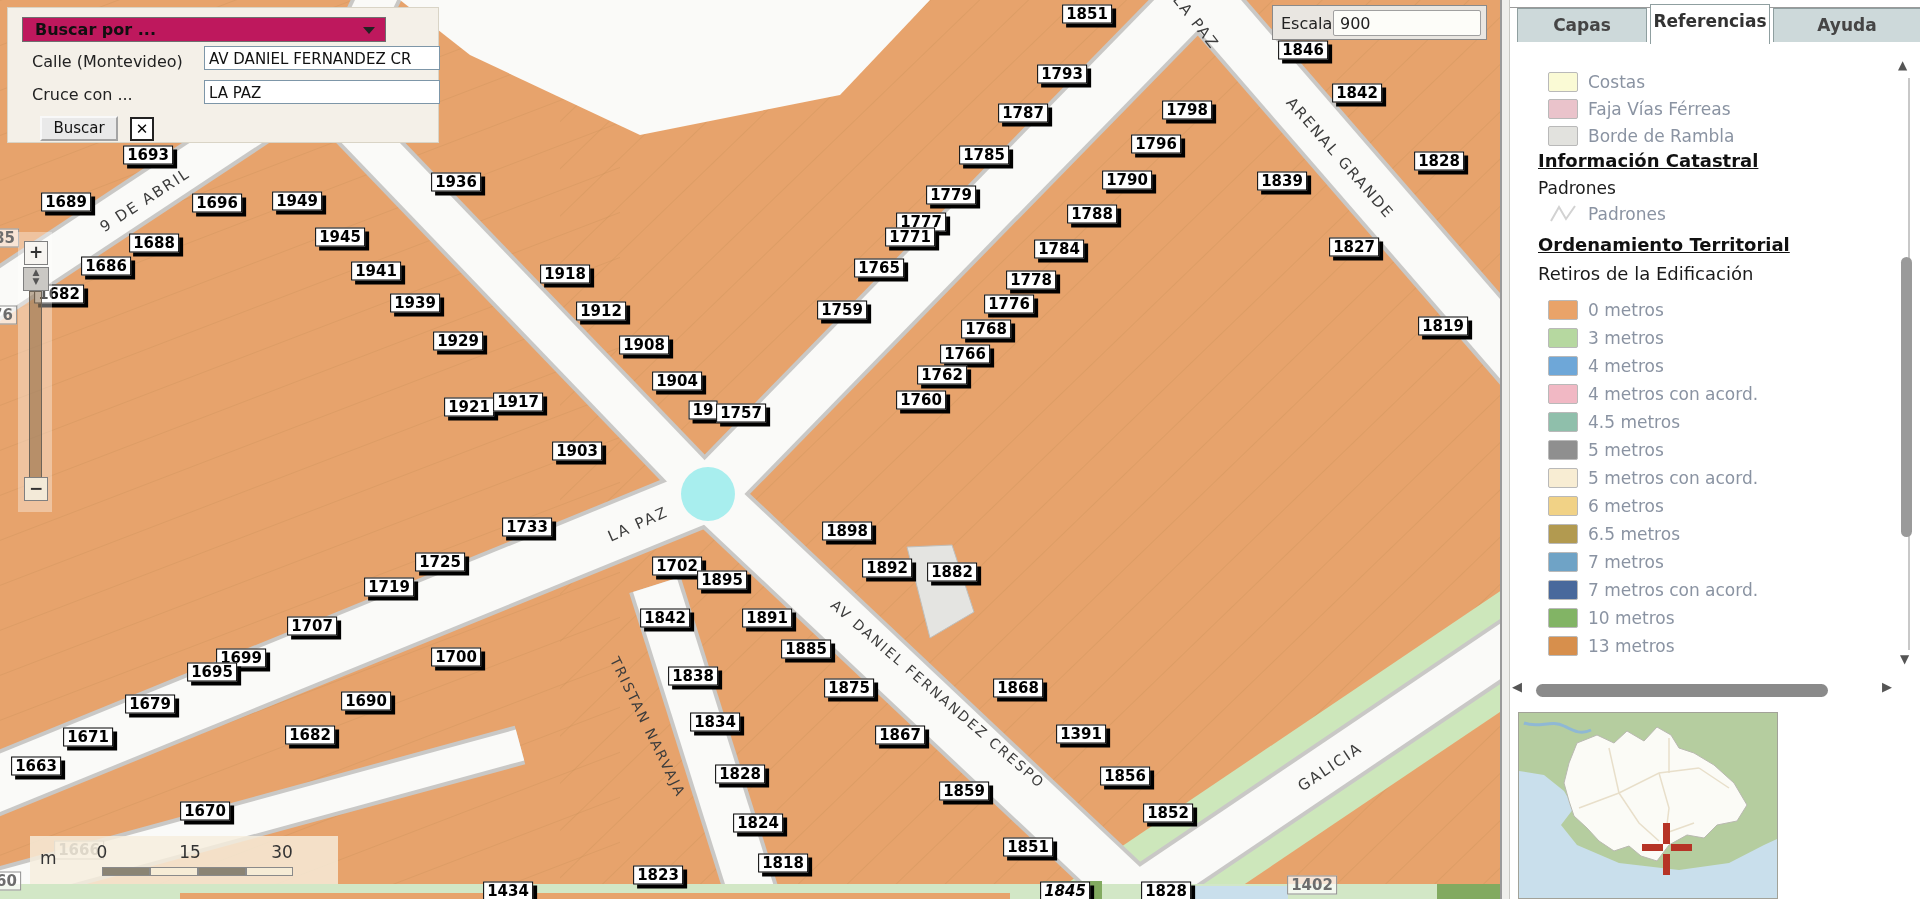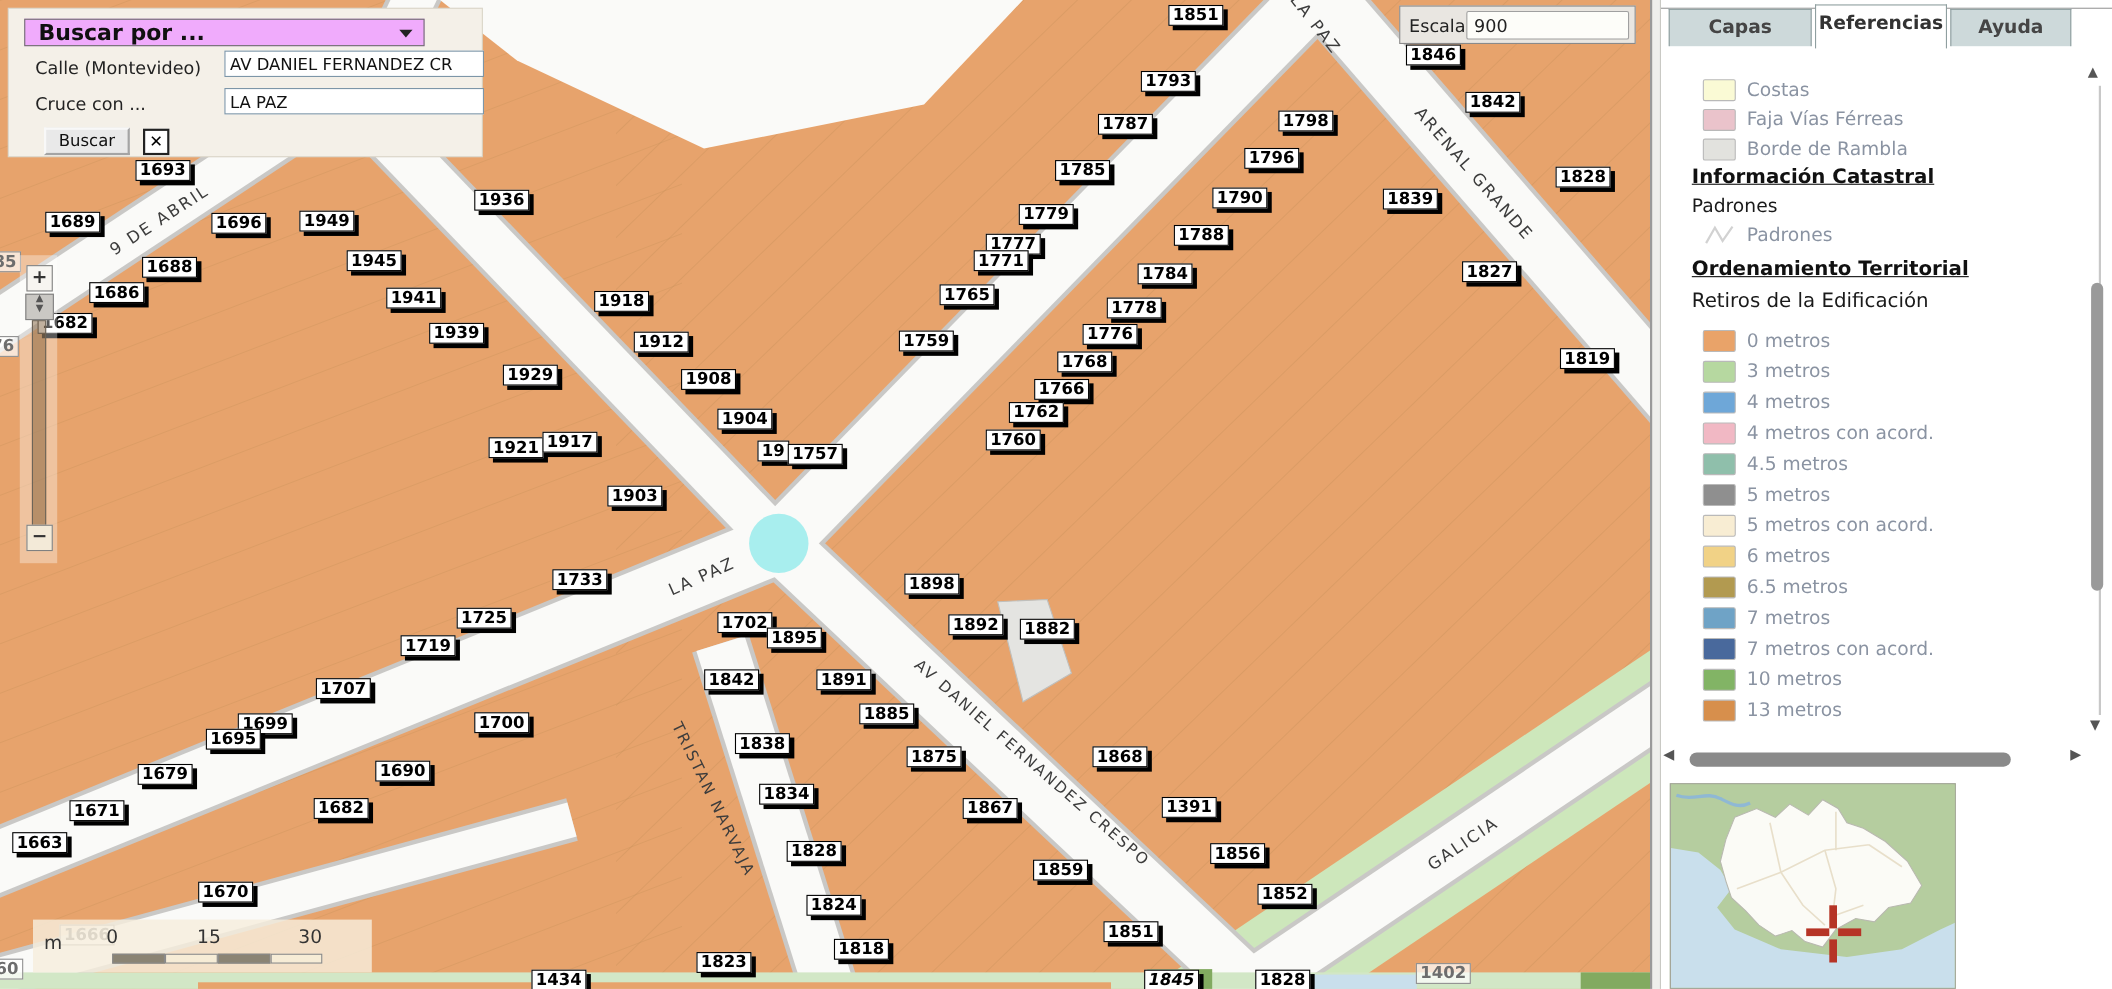--- a/index.html
+++ b/index.html
@@ -13,22 +13,22 @@
   .badge { position:absolute; transform:translate(-50%,-50%); background:#fff; color:#000;
            border:1px solid #000; font-weight:bold; font-size:15px; line-height:17px;
            padding:0 3px; white-space:nowrap; box-shadow:4px 4px 0 #000; z-index:6; }
   .badge.g { background:rgba(255,255,255,.72); color:#6d6d6d; border-color:#8f8f8f; box-shadow:none; z-index:2; }
   .stname { position:absolute; color:#3c3c3c; font-size:15px; letter-spacing:2px; white-space:nowrap;
             transform-origin:center; z-index:4; }
 
   
   #searchPanel { position:absolute; left:8px; top:8px; width:430px; height:134px; background:#f4f0e8;
                  box-shadow:0 0 0 1px #d9d4c6; z-index:20; }
-  #searchSelect { position:absolute; left:14px; top:9px; width:364px; height:25px; background:#f0abfc;
-                  border:1px solid #6f6f6f; font-weight:bold; font-size:20px; color:#101010;
+  #searchSelect { position:absolute; left:14px; top:9px; width:364px; height:25px; background:#be185d;
+                  border:1px solid #6f6f6f; font-weight:bold; font-size:16px; color:#101010;
                   line-height:23px; padding-left:12px; cursor:pointer; }
   #searchSelect .car { position:absolute; right:10px; top:9px; width:0; height:0;
                   border-left:6px solid transparent; border-right:6px solid transparent; border-top:7px solid #222; }
   .fLabel { position:absolute; font-size:16px; color:#222; }
   .fInput { position:absolute; height:24px; background:#fff; border:1px solid #7d96a8;
             font-size:15px; color:#111; padding:2px 4px; line-height:20px; white-space:nowrap; overflow:hidden; }
   #buscarBtn { position:absolute; left:32px; top:108px; width:78px; height:25px; background:#e9e9e9;
                border:2px outset #f8f8f8; font-size:15px; color:#111; text-align:center; line-height:20px; cursor:pointer; }
   #closeBox { position:absolute; left:122px; top:109px; width:24px; height:24px; background:#fff;
               border:2px solid #222; color:#000; font-weight:bold; font-size:15px; text-align:center; line-height:20px; cursor:pointer; }
@@ -168,21 +168,21 @@
         <div class="badge" style="left: 66px; top: 202px;">1689</div>
         <div class="badge" style="left: 217px; top: 203px;">1696</div>
         <div class="badge" style="left: 154px; top: 243px;">1688</div>
         <div class="badge" style="left: 106px; top: 266px;">1686</div>
         <div class="badge" style="left: 59px; top: 294px;">1682</div>
         <div class="badge" style="left: 297px; top: 201px;">1949</div>
         <div class="badge" style="left: 340px; top: 237px;">1945</div>
         <div class="badge" style="left: 376px; top: 271px;">1941</div>
         <div class="badge" style="left: 415px; top: 303px;">1939</div>
         <div class="badge" style="left: 456px; top: 182px;">1936</div>
-        <div class="badge" style="left: 482px; top: 341px;">1929</div>
+        <div class="badge" style="left: 458px; top: 341px;">1929</div>
         <div class="badge" style="left: 469px; top: 407px;">1921</div>
         <div class="badge" style="left: 518px; top: 402px;">1917</div>
         <div class="badge" style="left: 565px; top: 274px;">1918</div>
         <div class="badge" style="left: 601px; top: 311px;">1912</div>
         <div class="badge" style="left: 644px; top: 345px;">1908</div>
         <div class="badge" style="left: 677px; top: 381px;">1904</div>
         <div class="badge" style="left: 577px; top: 451px;">1903</div>
         <div class="badge" style="left: 703px; top: 410px;">19</div>
         <div class="badge" style="left: 741px; top: 413px;">1757</div>
         <div class="badge" style="left: 1087px; top: 14px;">1851</div>
@@ -293,21 +293,21 @@
     <div id="coordLbl">182580</div>
   </div>
 
   <div id="divider"></div>
 
   <div id="sidebar">
     <div id="tabs">
         <div class="baseline"></div>
         <div class="tab" style="left: 7px; width: 130px;">Capas</div>
         <div class="tab active" style="left: 140px; width: 120px;">Referencias</div>
-        <div class="tab" style="left: 263px; width: 110px;">Ayuda</div>
+        <div class="tab" style="left: 263px; width: 148px;">Ayuda</div>
       </div>
 
     <div id="legend-areas">
         <div class="lg-row" style="top: 70px;">
           <span class="lg-sw" style="background: rgb(250, 250, 213);"></span>
           <span class="lg-tx">Costas</span>
         </div>
         <div class="lg-row" style="top: 97px;">
           <span class="lg-sw" style="background: rgb(234, 195, 203);"></span>
           <span class="lg-tx">Faja Vías Férreas</span>

